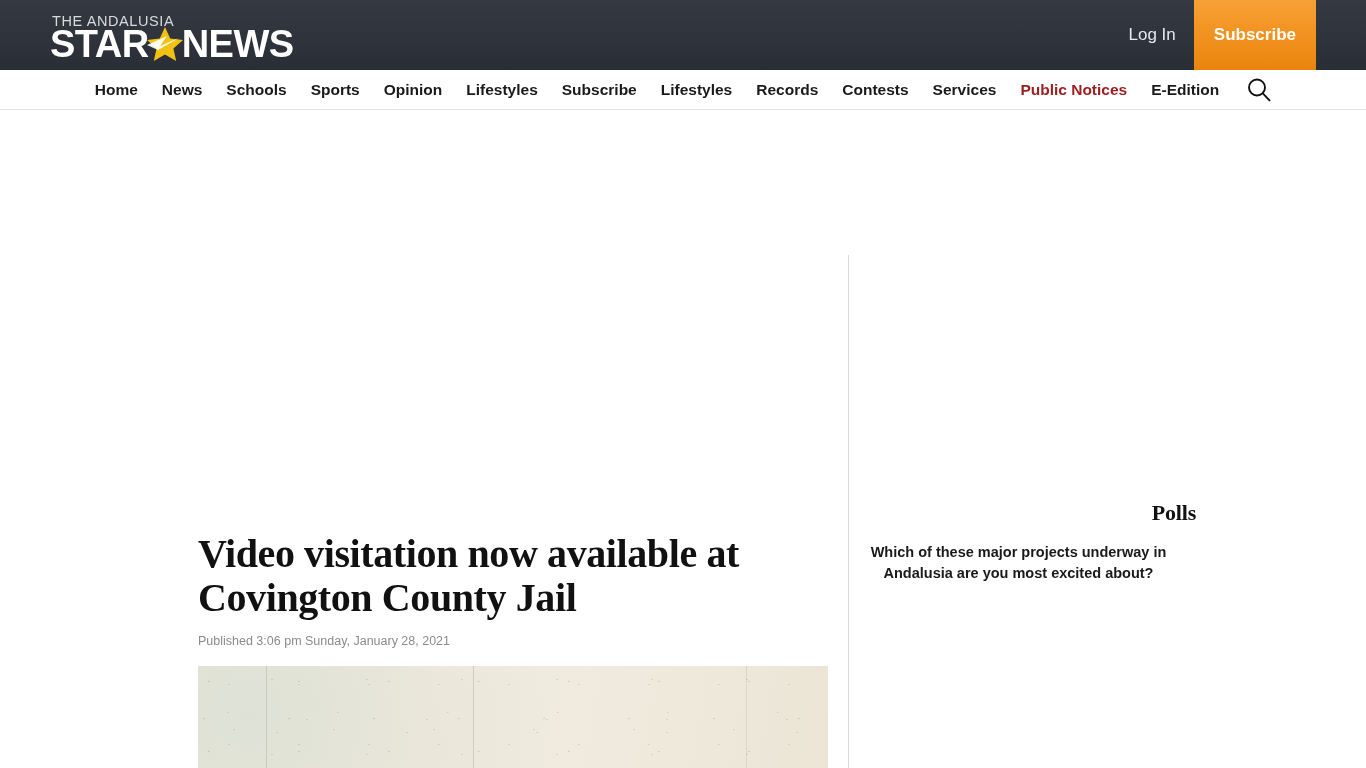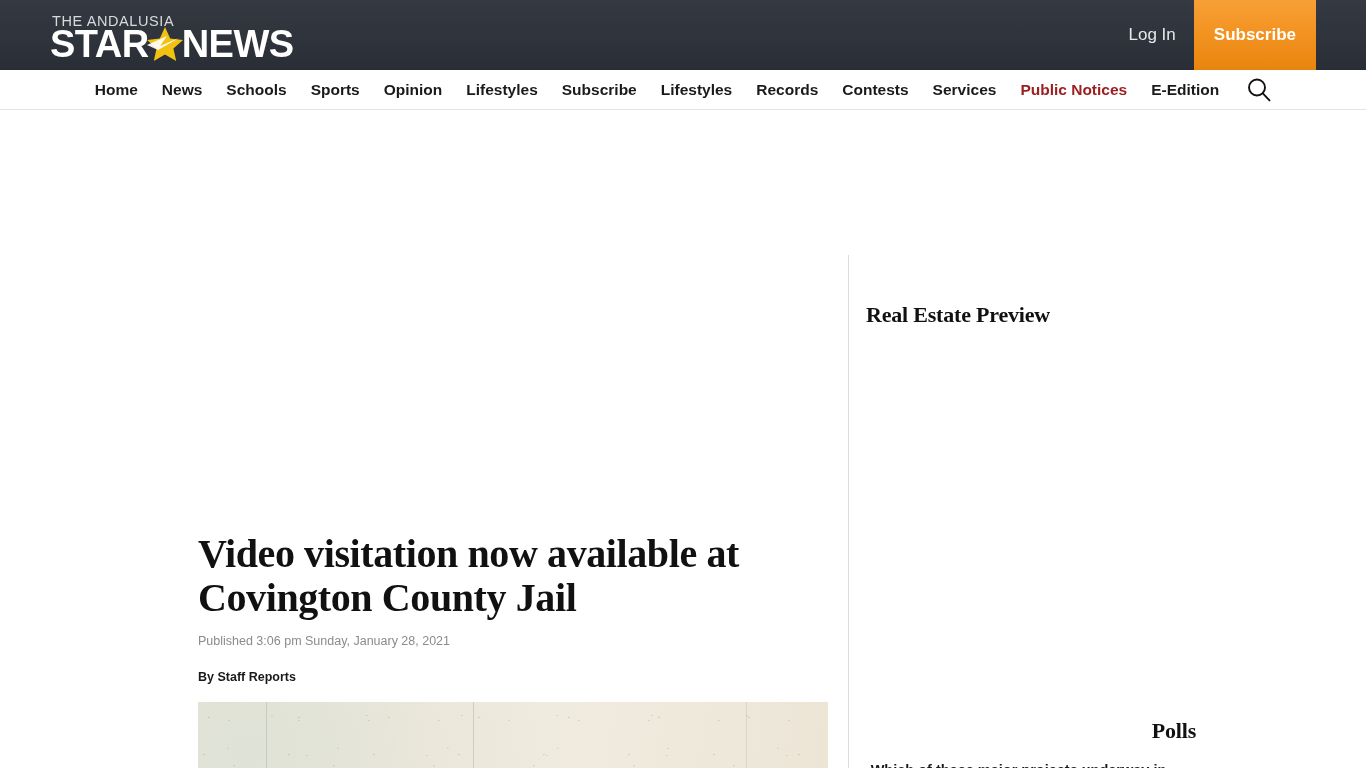--- a/index.html
+++ b/index.html
@@ -317,32 +317,30 @@
   <div class="column-divider"></div>
 
   <article class="article-col">
 
     <div class="leaderboard-slot"></div>
 
     <h1 class="article-headline">Video visitation now available at Covington County Jail</h1>
 
     <div class="article-published">Published 3:06 pm Sunday, January 28, 2021</div>
 
-    <div class="article-byline">By Staff Reports</div>
 
     <div class="article-photo">
       <div class="photo-seam" style="left:68px;"></div>
       <div class="photo-seam" style="left:275px;"></div>
       <div class="photo-seam" style="left:548px; opacity:0.6;"></div>
     </div>
   </article>
 
   <aside class="sidebar">
 
-    <h2 class="sidebar-title">Real Estate Preview</h2>
 
     <div class="sidebar-ad-slot"></div>
 
     <h2 class="polls-title">Polls</h2>
 
     <div class="poll-question">Which of these major projects underway in Andalusia are you most excited about?</div>
 
   </aside>
 
 </main>

